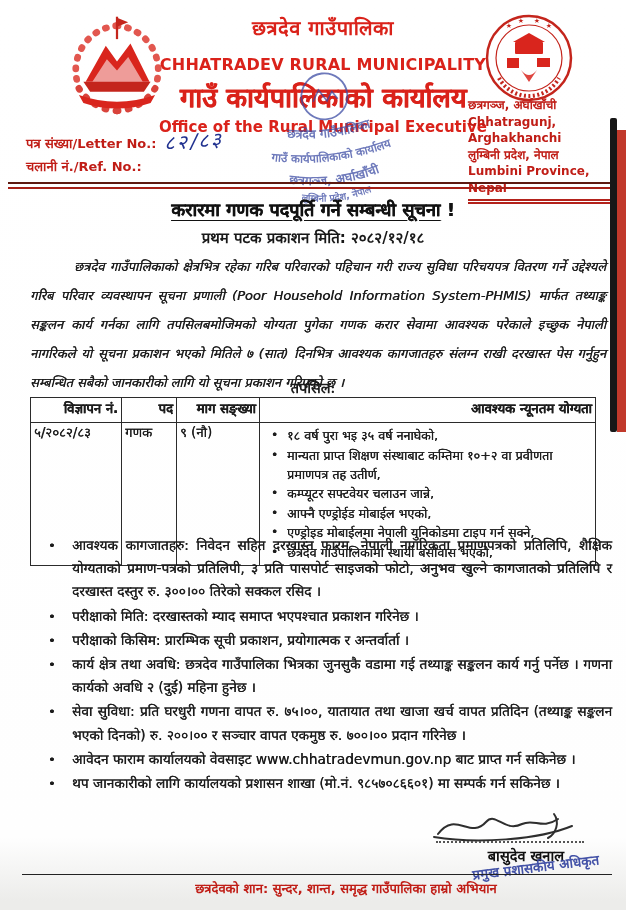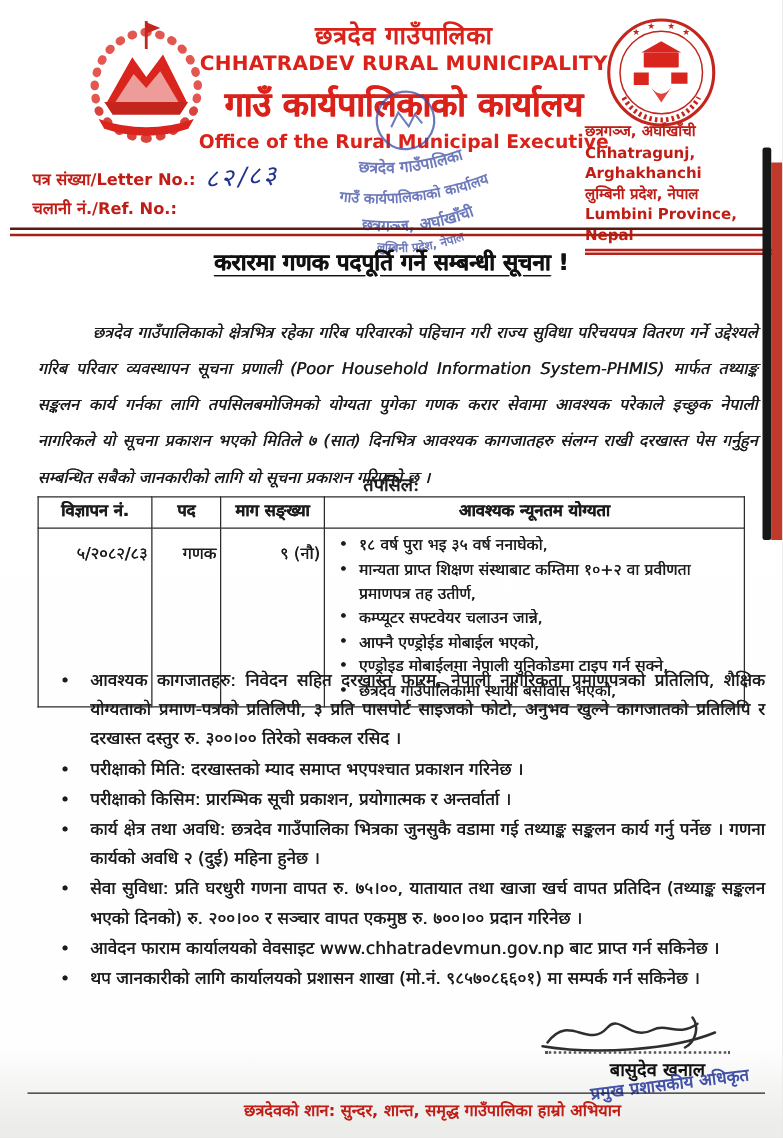--- a/index.html
+++ b/index.html
@@ -10,21 +10,21 @@
     background:linear-gradient(180deg,#ffffff 0%,#fefefe 92%,#ececea 99%);
     overflow:hidden;
     font-family:"DejaVu Sans","Liberation Sans",sans-serif;
     color:#1c1c1c;
   }
   
   .emblem-left{position:absolute;left:58px;top:10px;width:118px;height:112px;}
   .seal-right{position:absolute;left:478px;top:12px;width:102px;height:94px;}
   .head-center{position:absolute;left:158px;top:14px;width:330px;text-align:center;color:#da221a;}
   .head-np1{font-size:20px;font-weight:bold;letter-spacing:.5px;}
-  .head-en1{font-size:16px;font-weight:bold;margin-top:0;letter-spacing:.2px;}
+  .head-en1{font-size:16px;font-weight:bold;margin-top:14px;letter-spacing:.2px;}
   .head-np2{font-size:27px;font-weight:bold;margin-top:4px;white-space:nowrap;text-shadow:.5px 0 currentColor;}
   .head-en2{font-size:15px;font-weight:bold;margin-top:3px;}
   .addr{position:absolute;left:468px;top:97px;width:152px;color:#c01d16;font-weight:bold;
         font-size:12px;line-height:16.5px;padding-bottom:3px;border-bottom:5px double #b3221b;}
   .meta{position:absolute;left:26px;top:130px;color:#c01d16;font-weight:bold;font-size:13px;line-height:23px;}
   .hand{display:inline-block;color:#20318f;font-size:20px;font-weight:normal;margin-left:10px;
         transform:skewX(-14deg) rotate(-4deg);letter-spacing:2px;}
   .rule-main{position:absolute;left:8px;width:608px;top:182px;height:3px;
              border-top:2px solid #5e1910;border-bottom:2px solid #a62017;}
   
@@ -38,22 +38,22 @@
            font-size:15px;font-weight:bold;color:#181818;}
   .body-par{position:absolute;left:30px;right:20px;top:252px;
             font-size:13px;line-height:29px;text-align:justify;text-indent:44px;
             text-shadow:.35px 0 currentColor;font-style:italic;}
   .tapasil{position:absolute;left:0;top:377px;width:100%;text-align:center;
            font-size:14.5px;font-weight:bold;font-family:Liberation Serif, serif;}
   
   .tbl{position:absolute;left:30px;top:397px;width:566px;border-collapse:collapse;
        font-size:13.2px;text-shadow:.3px 0 currentColor;}
   .tbl th,.tbl td{border:1.5px solid #2b2b2b;padding:1px 3px;vertical-align:top;}
-  .tbl th{font-weight:bold;text-align:center;height:22px;}
-  .tbl td.c{text-align:right;padding-top:10px;}
+  .tbl th{font-weight:bold;text-align:right;height:22px;}
+  .tbl td.c{text-align:left;padding-top:0;}
   .quals{margin:2px 0 2px 0;padding:0 0 0 24px;list-style:none;}
   .quals li{position:relative;line-height:19px;font-size:12.6px;margin-bottom:0.5px;}
   .quals li::before{content:"•";position:absolute;left:-16px;font-size:12px;}
   
   .bullets{position:absolute;left:30px;right:14px;top:534px;margin:0;padding:0;list-style:none;}
   .bullets li{position:relative;padding-left:42px;line-height:23.2px;font-size:13.7px;
               margin-bottom:1px;text-align:justify;text-shadow:.35px 0 currentColor;}
   .bullets li::before{content:"•";position:absolute;left:18px;font-size:13px;}
   
   .sig-svg{position:absolute;right:48px;top:806px;width:150px;height:38px;}
@@ -146,20 +146,21 @@
         <text font-size="9.5"><textPath href="#stp4" startOffset="50%" text-anchor="middle">लुम्बिनी प्रदेश, नेपाल</textPath></text>
       </g>
     </g>
   </svg>
 
   <div class="rule-main"></div>
 
   <div class="title">
     <span class="u">करारमा गणक पदपूर्ति गर्ने सम्बन्धी सूचना</span><span> !</span>
   </div>
+  <div class="pubdate">प्रथम पटक प्रकाशन मिति: २०८२/१२/१८</div>
 
   <div class="body-par">छत्रदेव गाउँपालिकाको क्षेत्रभित्र रहेका गरिब परिवारको पहिचान गरी राज्य सुविधा परिचयपत्र वितरण गर्ने उद्देश्यले गरिब परिवार व्यवस्थापन सूचना प्रणाली (Poor Household Information System-PHMIS) मार्फत तथ्याङ्क सङ्कलन कार्य गर्नका लागि तपसिलबमोजिमको योग्यता पुगेका गणक करार सेवामा आवश्यक परेकाले इच्छुक नेपाली नागरिकले यो सूचना प्रकाशन भएको मितिले ७ (सात) दिनभित्र आवश्यक कागजातहरु संलग्न राखी दरखास्त पेस गर्नुहुन सम्बन्धित सबैको जानकारीको लागि यो सूचना प्रकाशन गरिएको छ ।</div>
 
   <div class="tapasil">तपसिल:</div>
 
   <table class="tbl">
     <thead>
       <tr>
         <th style="width:84px">विज्ञापन नं.</th>
         <th style="width:48px">पद</th>

